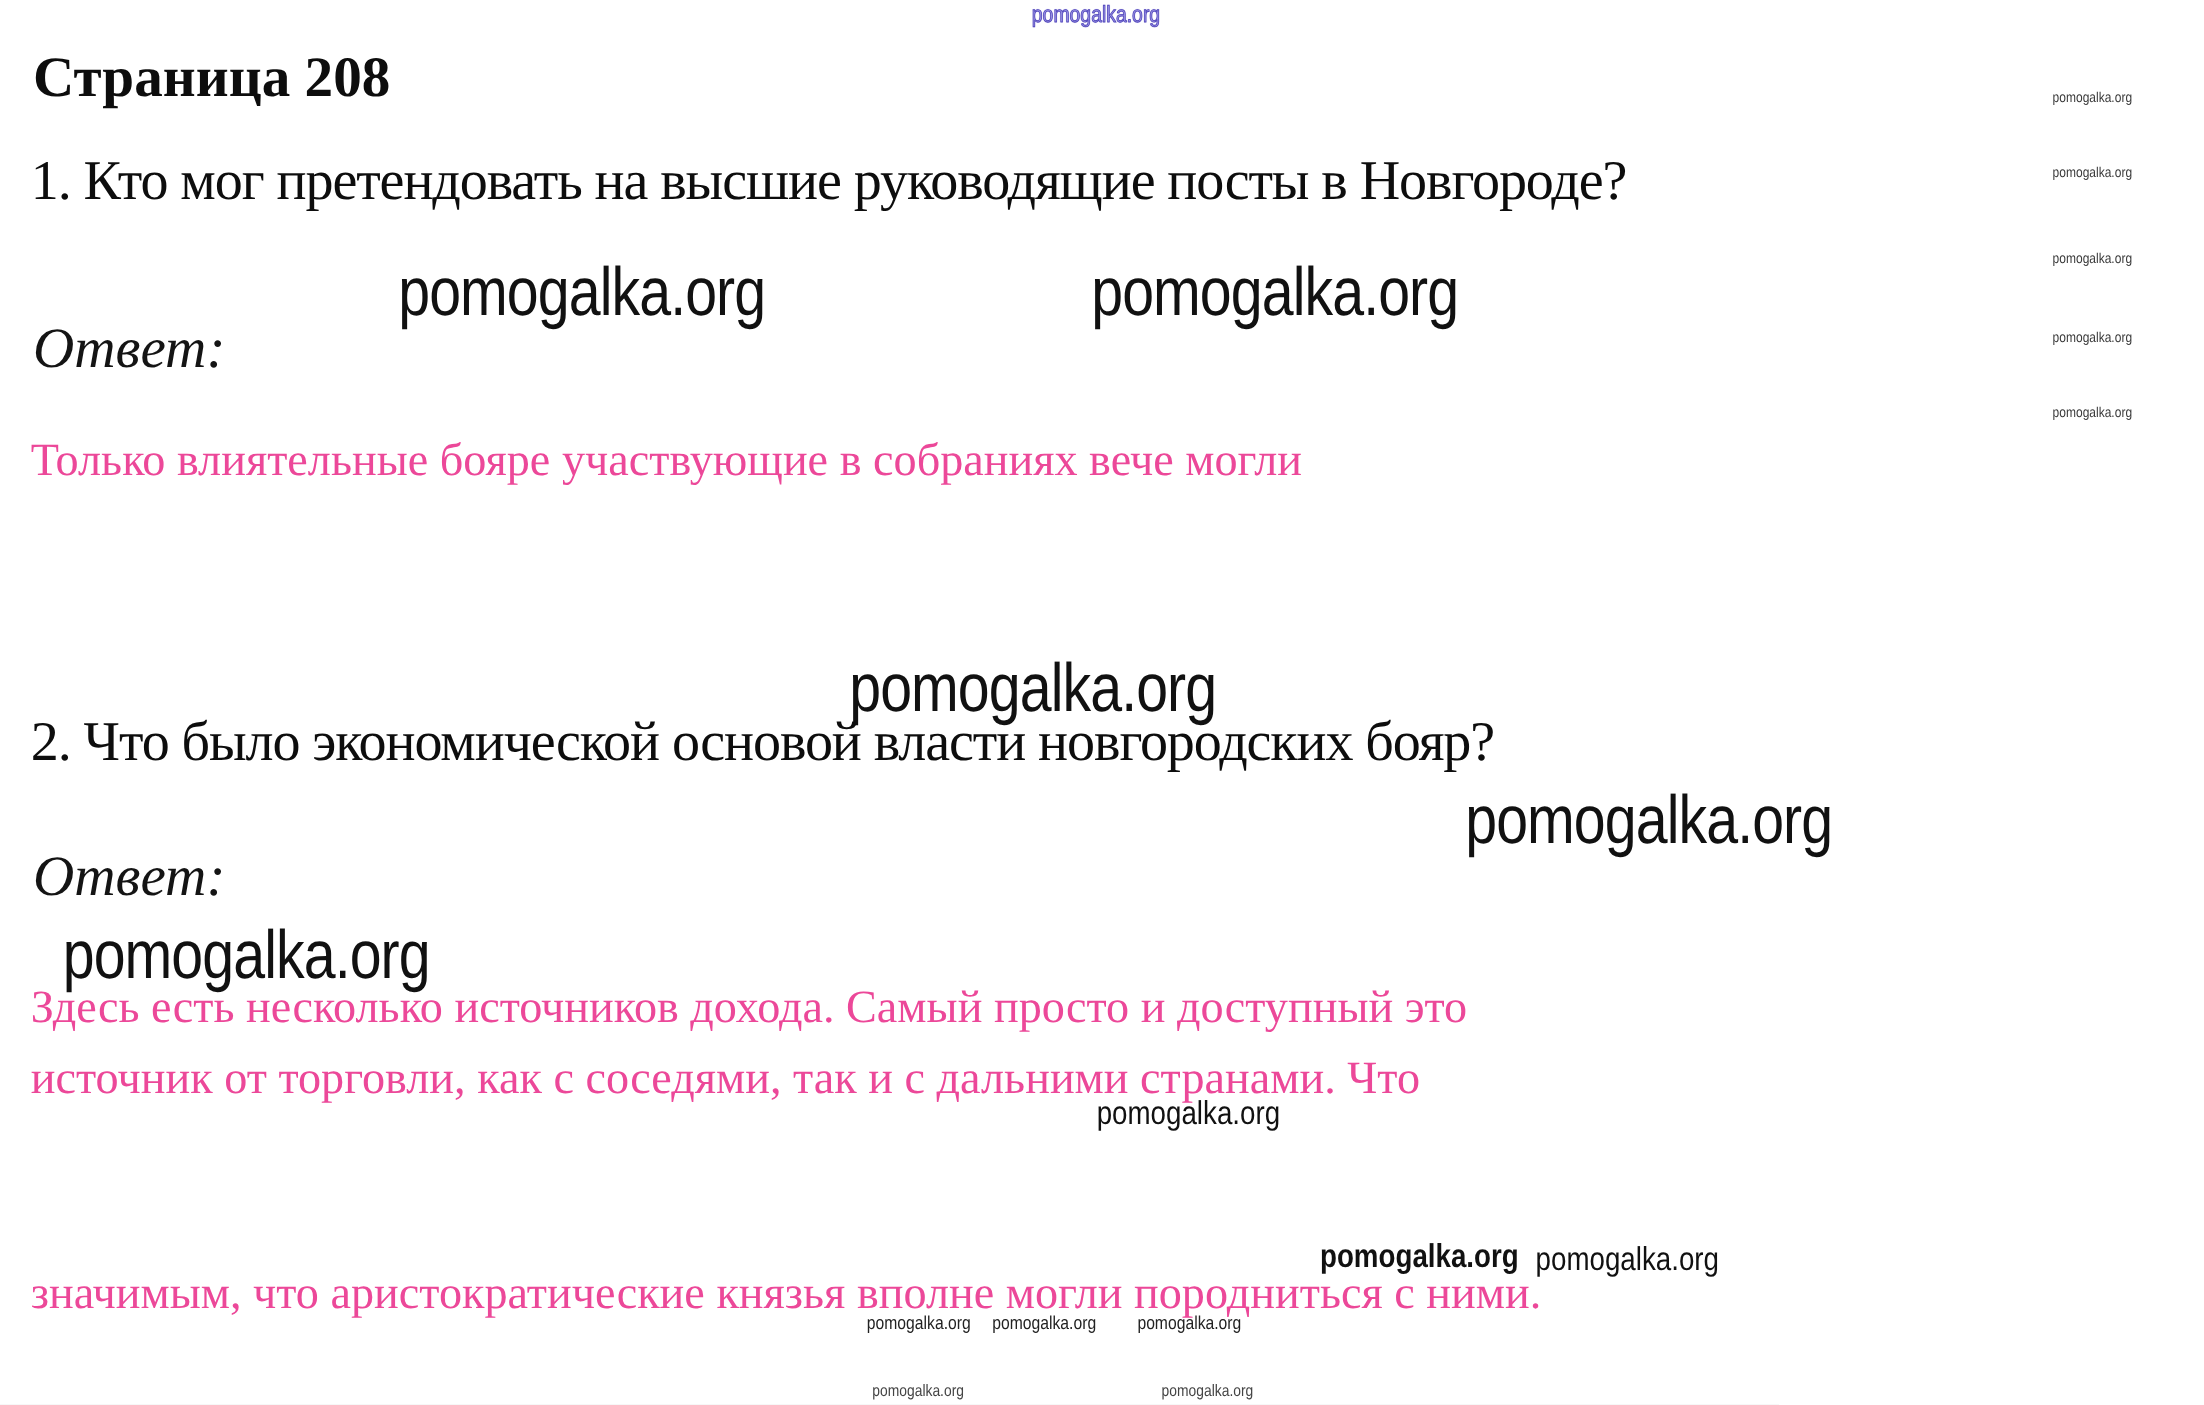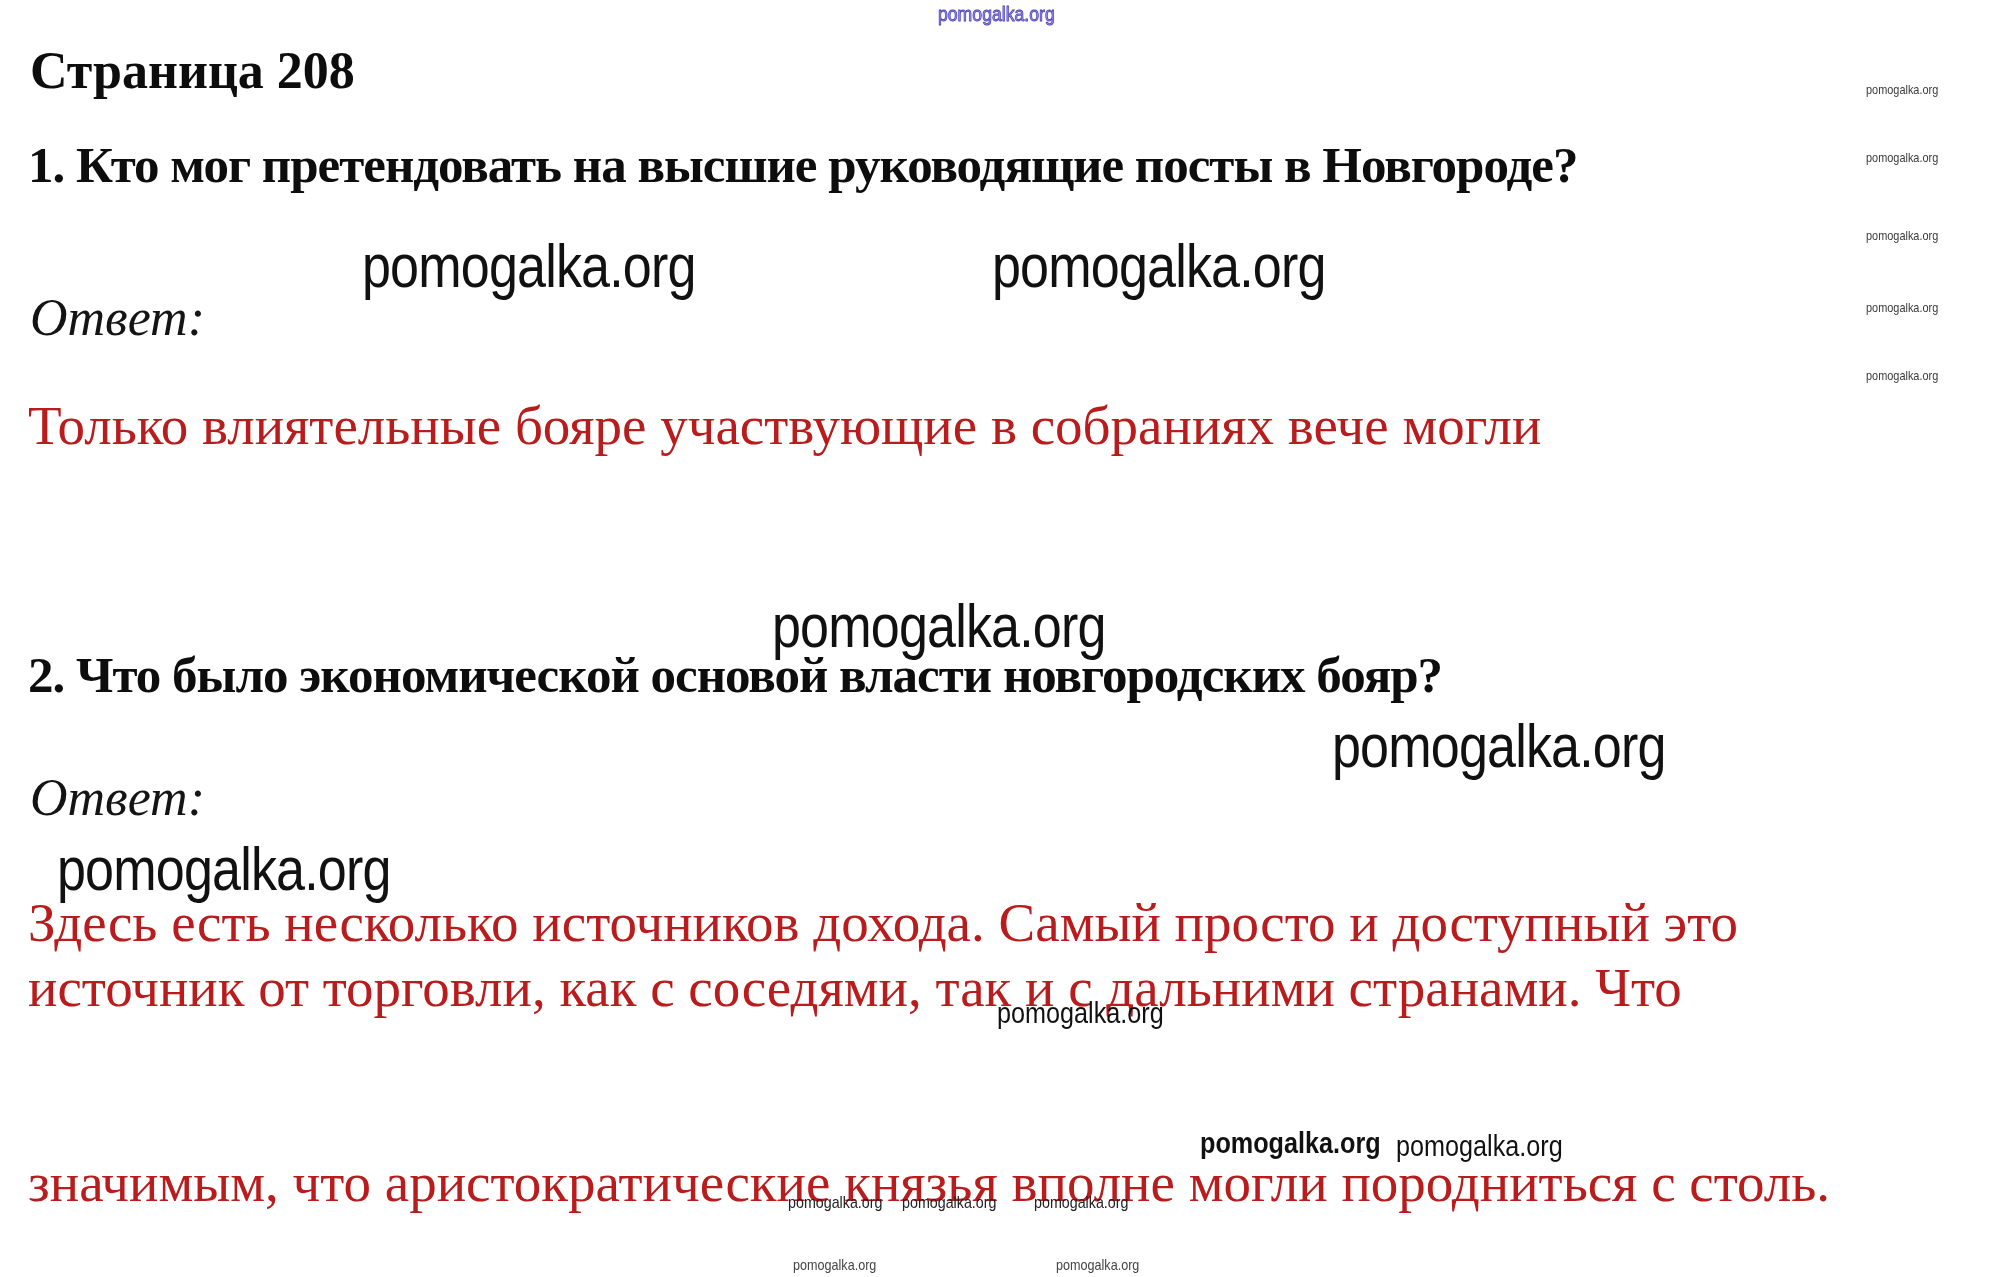--- a/index.html
+++ b/index.html
@@ -17,37 +17,37 @@
   .t-heading {
     font-family: "Liberation Serif", serif;
     font-weight: bold;
     font-size: 52px;
     color: #0d0d0d;
     letter-spacing: 0px;
     line-height: 1;
   }
   .t-question {
     font-family: "Liberation Serif", serif;
-    font-weight: bold;
+    font-weight: normal;
     font-size: 51px;
     color: #0d0d0d;
     letter-spacing: -1px;
     line-height: 1;
   }
   .t-answer-label {
     font-family: "Liberation Serif", serif;
     font-style: italic;
     font-size: 52px;
     color: #141414;
     line-height: 1;
   }
   .t-body {
     font-family: "Liberation Serif", serif;
-    font-size: 55px;
-    color: #b91c1c;
+    font-size: 42px;
+    color: #ec4899;
     letter-spacing: 0px;
     line-height: 1;
   }
   
   .wm {
     font-family: "Liberation Sans", sans-serif;
     line-height: 1;
     display: inline-block;
     transform: scaleX(0.84);
     transform-origin: left top;
@@ -107,21 +107,21 @@
   </div>
 
   <div class="abs t-answer-label" style="left:30px; top:772px;">Ответ:</div>
 
   <div class="abs" style="left:57px; top:838px;">
     <span class="wm wm-large">pomogalka.org</span>
   </div>
 
   <div class="abs t-body" style="left:28px; top:895px;">Здесь есть несколько источников дохода. Самый просто и доступный это</div>
   <div class="abs t-body" style="left:28px; top:960px;">источник от торговли, как с соседями, так и с дальними странами. Что</div>
-  <div class="abs t-body" style="left:28px; top:1155px;">значимым, что аристократические князья вполне могли породниться с столь.</div>
+  <div class="abs t-body" style="left:28px; top:1155px;">значимым, что аристократические князья вполне могли породниться с ними.</div>
 
   <div class="abs" style="left:997px; top:998px;">
     <span class="wm wm-medium">pomogalka.org</span>
   </div>
 
   <div class="abs" style="left:1200px; top:1128px;">
     <span class="wm wm-medium-bold">pomogalka.org</span>
   </div>
   <div class="abs" style="left:1396px; top:1131px;">
     <span class="wm wm-medium">pomogalka.org</span>

